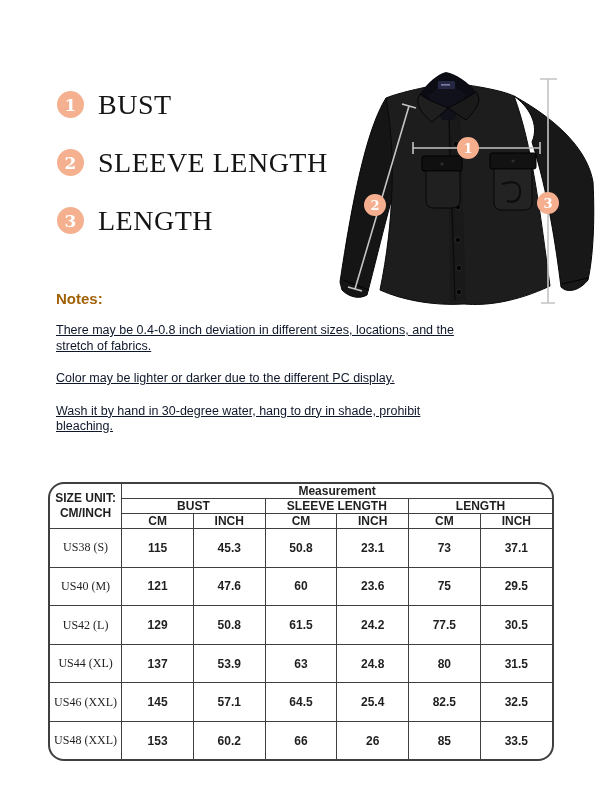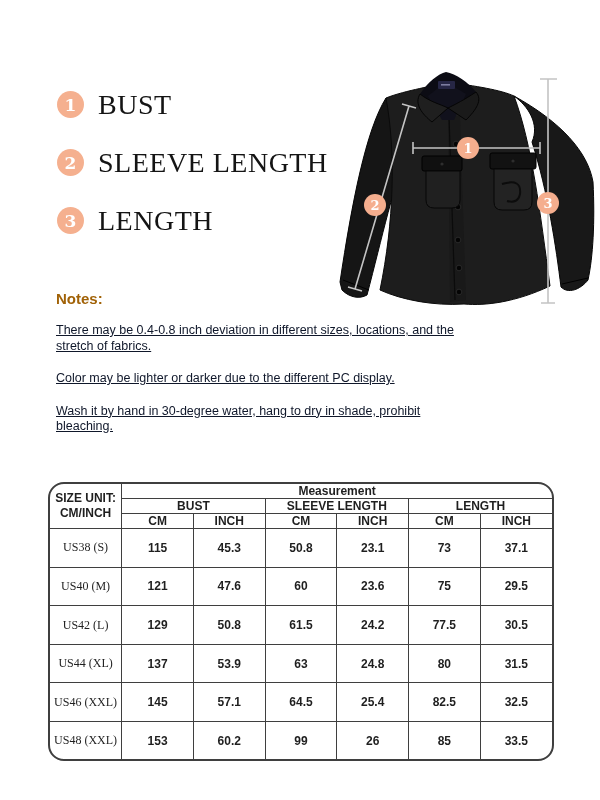--- a/index.html
+++ b/index.html
@@ -194,21 +194,21 @@
           <td class="val-cell">57.1</td>
           <td class="val-cell">64.5</td>
           <td class="val-cell">25.4</td>
           <td class="val-cell">82.5</td>
           <td class="val-cell">32.5</td>
         </tr>
         <tr>
           <th class="size-cell">US48 (XXL)</th>
           <td class="val-cell">153</td>
           <td class="val-cell">60.2</td>
-          <td class="val-cell">99</td>
+          <td class="val-cell">66</td>
           <td class="val-cell">26</td>
           <td class="val-cell">85</td>
           <td class="val-cell">33.5</td>
         </tr>
       </tbody>
     </table>
   </div>
 
 </div>
 

